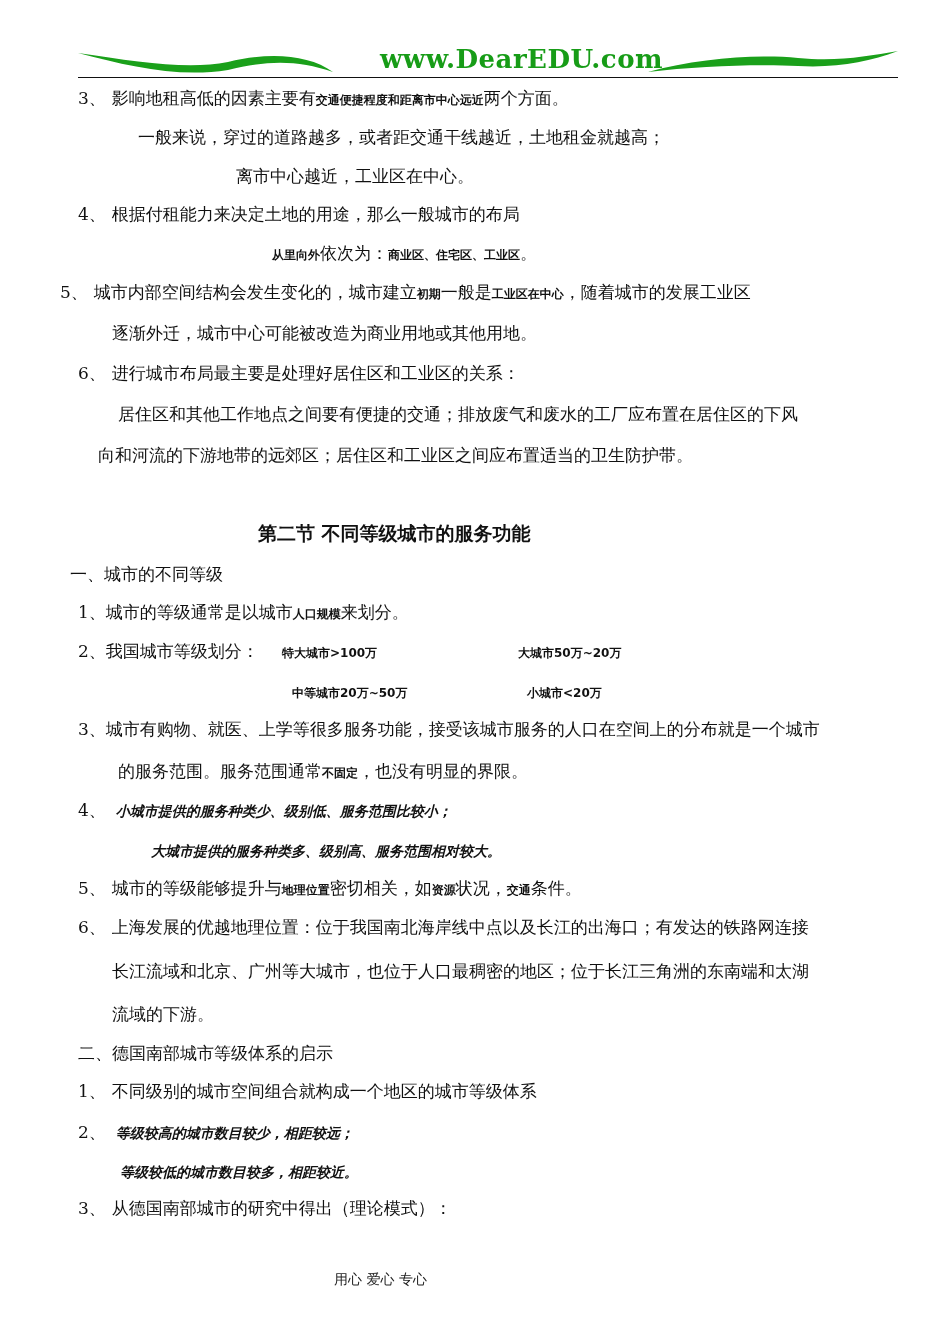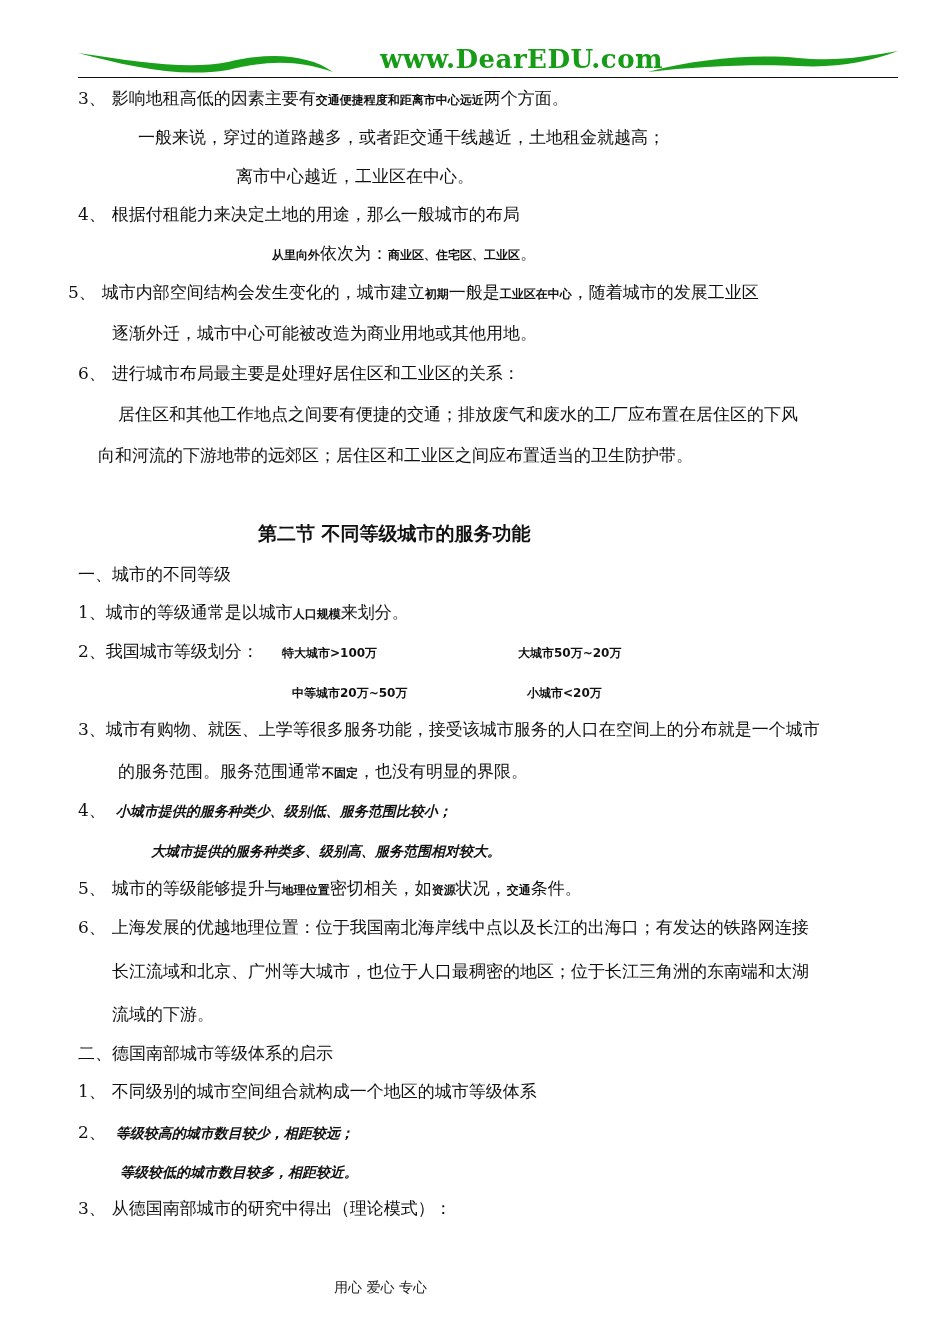--- a/index.html
+++ b/index.html
@@ -10,21 +10,21 @@
   .brand { position: absolute; left: 255px; top: -4px; width: 330px; text-align: right;
            font-family: "DejaVu Serif", "Liberation Serif", serif; font-weight: bold;
            font-size: 26px; color: #179c17; letter-spacing: 0.5px; }
   .rule { position: absolute; left: 78px; top: 77px; width: 820px; height: 1px; background: #111; }
   .line { position: absolute; font-size: 17px; line-height: 22px; white-space: nowrap; }
   .b { font-family: "DejaVu Sans", sans-serif; font-weight: bold; font-size: 12px; }
   .bi { font-family: "DejaVu Sans", sans-serif; font-weight: bold; font-style: italic; font-size: 14px; }
   .title { position: absolute; font-family: "DejaVu Sans", sans-serif; font-weight: bold;
            font-size: 19px; white-space: nowrap; }
   .footer { position: absolute; top: 1271px; left: 0; width: 761px; text-align: center;
-            font-family: "DejaVu Sans", sans-serif; font-size: 14px; color: #222; margin-top: 8px; }
+            font-family: "DejaVu Sans", sans-serif; font-size: 14px; color: #222; }
 </style>
 </head>
 <body>
 
 <div class="header">
   <svg width="820" height="30">
     <path d="M0,5 C60,14 110,22 150,14 C190,4 230,6 255,24 C220,12 190,12 150,22 C100,30 50,18 0,5 Z" fill="#1aa01a"></path>
     <path d="M570,24 C620,10 680,6 720,10 C760,14 790,8 820,3 C790,14 760,20 720,18 C680,16 620,18 570,24 Z" fill="#1aa01a"></path>
   </svg>
   <div class="brand">www.DearEDU.com</div>
@@ -37,34 +37,34 @@
 <div class="line" style="left:138px;top:126px;">一般来说，穿过的道路越多，或者距交通干线越近，土地租金就越高；</div>
 <div class="line" style="left:236px;top:165px;">离市中心越近，工业区在中心。</div>
 
 <div class="line" style="left:78px;top:203px;">
   <span>4、</span><span style="margin-left:6px">根据付租能力来决定土地的用途，那么一般城市的布局</span>
 </div>
 <div class="line" style="left:272px;top:242px;">
   <span class="b">从里向外</span><span>依次为：</span><span class="b">商业区、住宅区、工业区</span><span>。</span>
 </div>
 
-<div class="line" style="left:68px;top:281px;">
+<div class="line" style="left:60px;top:281px;">
   <span>5、</span><span style="margin-left:6px">城市内部空间结构会发生变化的，城市建立</span><span class="b">初期</span><span>一般是</span><span class="b">工业区在中心</span><span>，随着城市的发展工业区</span>
 </div>
 <div class="line" style="left:112px;top:322px;">逐渐外迁，城市中心可能被改造为商业用地或其他用地。</div>
 
 <div class="line" style="left:78px;top:362px;">
   <span>6、</span><span style="margin-left:6px">进行城市布局最主要是处理好居住区和工业区的关系：</span>
 </div>
 <div class="line" style="left:118px;top:403px;">居住区和其他工作地点之间要有便捷的交通；排放废气和废水的工厂应布置在居住区的下风</div>
 <div class="line" style="left:98px;top:444px;">向和河流的下游地带的远郊区；居住区和工业区之间应布置适当的卫生防护带。</div>
 
 <div class="title" style="left:258px;top:521px;">第二节  不同等级城市的服务功能</div>
 
-<div class="line" style="left:78px;top:563px;">一、城市的不同等级</div>
+<div class="line" style="left:70px;top:563px;">一、城市的不同等级</div>
 
 <div class="line" style="left:78px;top:601px;">
   <span>1、</span><span>城市的等级通常是以城市</span><span class="b">人口规模</span><span>来划分。</span>
 </div>
 
 <div class="line" style="left:78px;top:640px;">
   <span>2、</span><span>我国城市等级划分：</span>
 </div>
 <div class="line" style="left:282px;top:640px;">
   <span class="b">特大城市</span><span class="b">&gt;100万</span>

